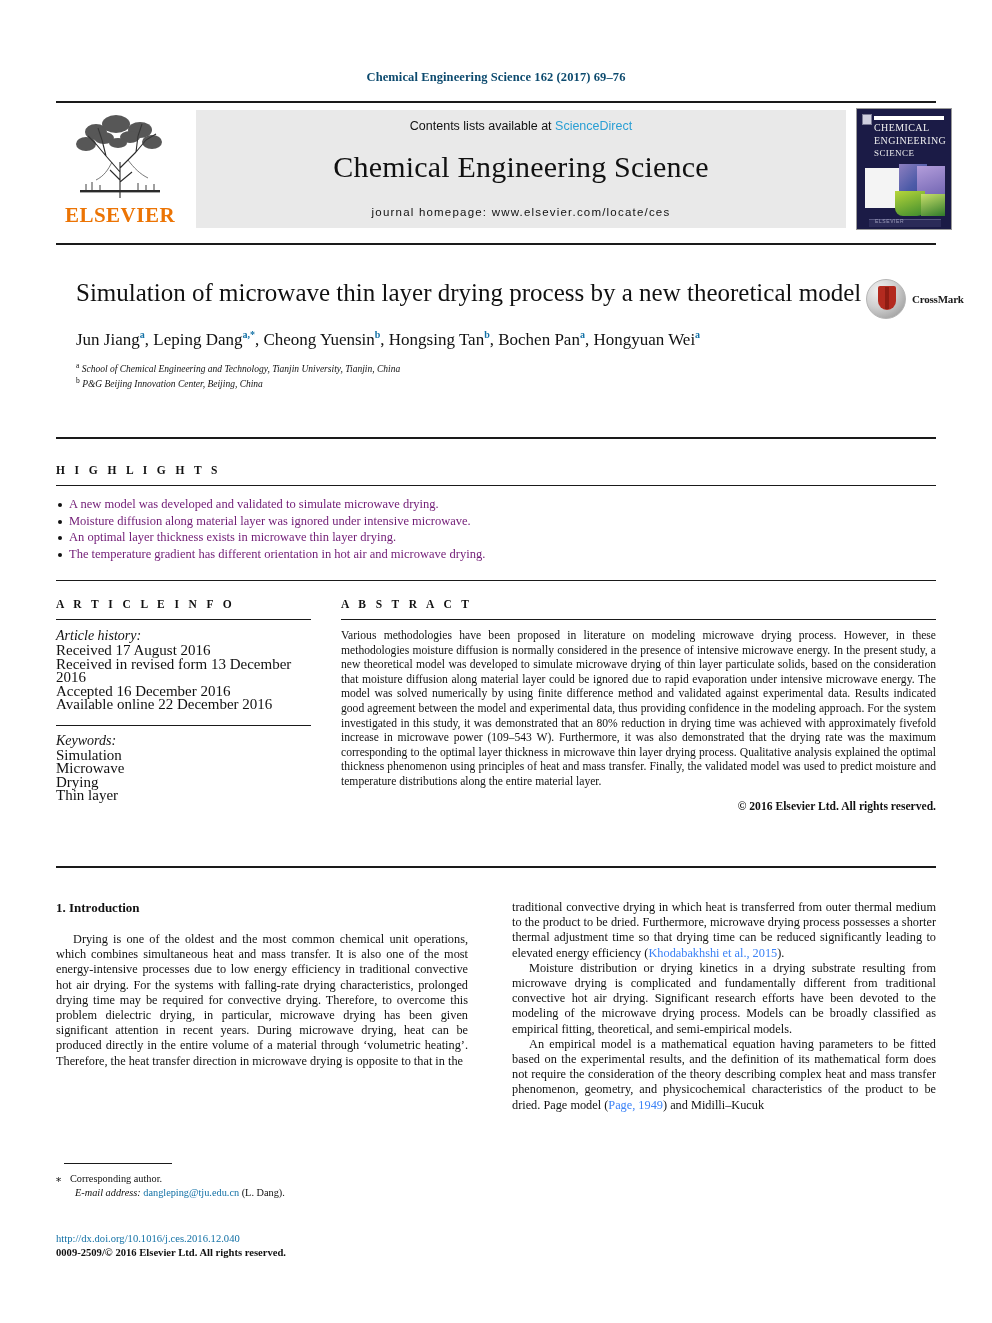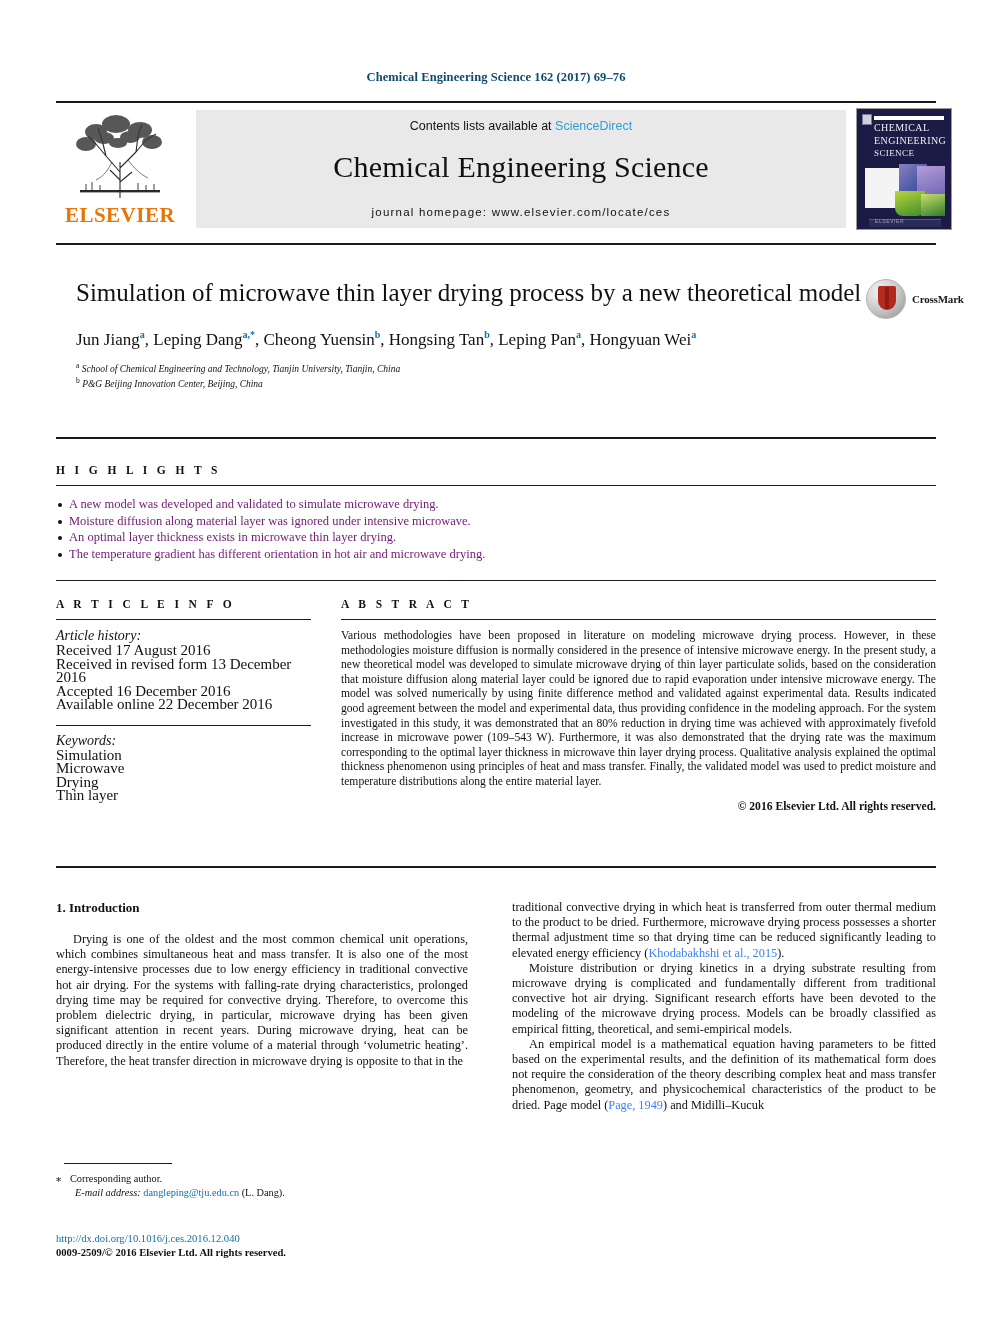--- a/index.html
+++ b/index.html
@@ -516,21 +516,21 @@
   <div class="title-block">
     <div class="article-title">Simulation of microwave thin layer drying process by a new theoretical model</div>
 
     <div class="crossmark">
       <div class="cm-circle">
         <div class="cm-book"></div>
       </div>
       <div class="cm-label">CrossMark</div>
     </div>
 
-    <div class="authors"><span>Jun Jiang</span><sup>a</sup>, <span>Leping Dang</span><sup>a,*</sup>, <span>Cheong Yuensin</span><sup>b</sup>, <span>Hongsing Tan</span><sup>b</sup>, <span>Leping Pan</span><sup>a</sup>, <span>Hongyuan Wei</span><sup>a</sup></div>
+    <div class="authors"><span>Jun Jiang</span><sup>a</sup>, <span>Leping Dang</span><sup>a,*</sup>, <span>Cheong Yuensin</span><sup>b</sup>, <span>Hongsing Tan</span><sup>b</sup>, <span>Bochen Pan</span><sup>a</sup>, <span>Hongyuan Wei</span><sup>a</sup></div>
     <div class="affils">
         <div><sup>a</sup> School of Chemical Engineering and Technology, Tianjin University, Tianjin, China</div>
         <div><sup>b</sup> P&amp;G Beijing Innovation Center, Beijing, China</div>
       </div>
   </div>
 
   <div class="rule-under-title"></div>
 
   <div class="highlights">
     <div class="section-head">H I G H L I G H T S</div>

